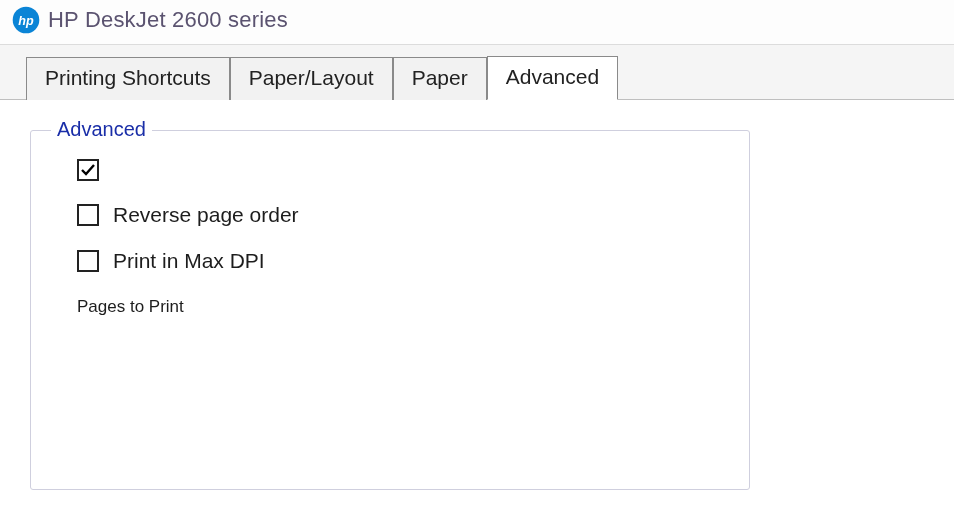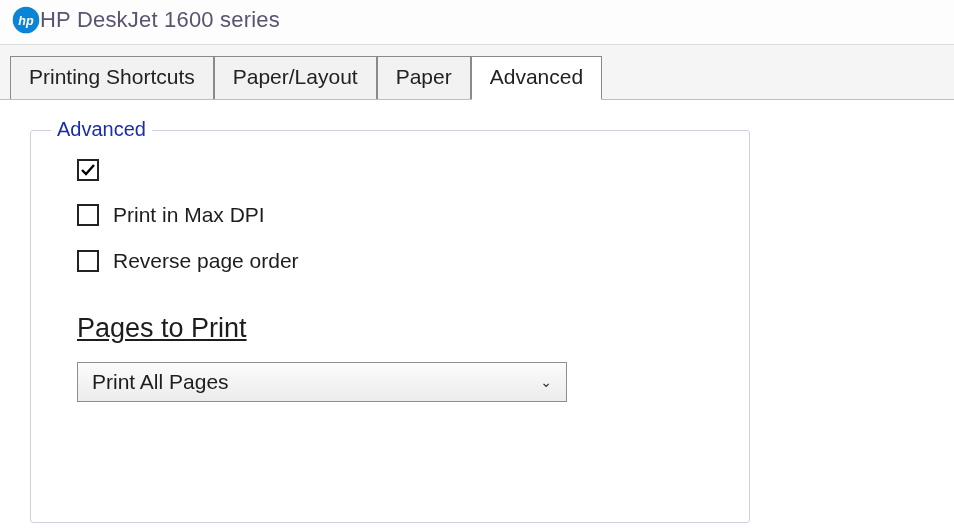--- a/index.html
+++ b/index.html
@@ -15,32 +15,32 @@
   .titlebar {
     display: flex;
     align-items: center;
     padding: 6px 12px 10px 12px;
     border-bottom: 1px solid #dcdcdc;
     background: #fdfdfd;
   }
   .hp-logo-wrap {
     width: 28px;
     height: 28px;
-    margin-right: 0;
+    margin-right: 8px;
   }
   .window-title {
     font-size: 22px;
     color: #5b5370;
     letter-spacing: .2px;
   }
 
   .tabstrip {
     display: flex;
-    align-items: flex-start;
-    padding: 10px 0 0 10px;
+    align-items: center;
+    padding: 10px 0 0 26px;
     background: #f5f5f5;
     border-bottom: 1px solid #bfbfbf;
   }
   .tab {
     font-size: 21px;
     color: #222;
     padding: 8px 18px 10px 18px;
     border: 1px solid #8a8a8a;
     border-bottom: none;
     background: #f2f2f2;
@@ -93,24 +93,23 @@
   }
   .check svg { visibility: hidden; }
   .check.checked svg { visibility: visible; }
 
   .check-label {
     font-size: 21px;
     color: #1d1d1d;
   }
 
   .pages-label {
-    font-size: 27px;
+    font-size: 17px;
     color: #1d1d1d;
-    margin: 40px 0 18px 0;
-    text-decoration: underline;
+    margin: 24px 0 18px 0;
   }
 
   .dropdown {
     width: 490px;
     height: 40px;
     border: 1px solid #8e8e8e;
     background: linear-gradient(#fbfbfb,#ececec);
     display: flex;
     align-items: center;
     justify-content: space-between;
@@ -128,21 +127,21 @@
 </head>
 <body>
 
 <div class="titlebar">
   <span class="hp-logo-wrap">
     <svg viewBox="0 0 40 40" width="28" height="28">
       <circle cx="20" cy="20" r="19" fill="#0a84d6"></circle>
       <text x="20" y="27" text-anchor="middle" font-family="Arial" font-style="italic" font-weight="bold" font-size="18" fill="#ffffff">hp</text>
     </svg>
   </span>
-  <span class="window-title">HP DeskJet 1600 series</span>
+  <span class="window-title">HP DeskJet 2600 series</span>
 </div>
 
 <div class="tabstrip">
   <div class="tab inactive">Printing Shortcuts</div>
   <div class="tab inactive">Paper/Layout</div>
   <div class="tab inactive">Paper</div>
   <div class="tab active">Advanced</div>
 </div>
 
 <div class="tabpanel">
@@ -156,32 +155,28 @@
         </svg>
       </span>
     </div>
 
     <div class="check-row">
       <span class="check">
         <svg width="16" height="16" viewBox="0 0 16 16">
           <path d="M2 8 L6 12 L14 3" stroke="#000" stroke-width="2.4" fill="none"></path>
         </svg>
       </span>
-      <span class="check-label">Print in Max DPI</span>
+      <span class="check-label">Reverse page order</span>
     </div>
 
     <div class="check-row">
       <span class="check">
         <svg width="16" height="16" viewBox="0 0 16 16">
           <path d="M2 8 L6 12 L14 3" stroke="#000" stroke-width="2.4" fill="none"></path>
         </svg>
       </span>
-      <span class="check-label">Reverse page order</span>
+      <span class="check-label">Print in Max DPI</span>
     </div>
 
     <div class="pages-label">Pages to Print</div>
 
-    <div class="dropdown">
-      <span>Print All Pages</span>
-      <span class="chevron">⌄</span>
-    </div>
   </div>
 </div>
 
 </body></html>

